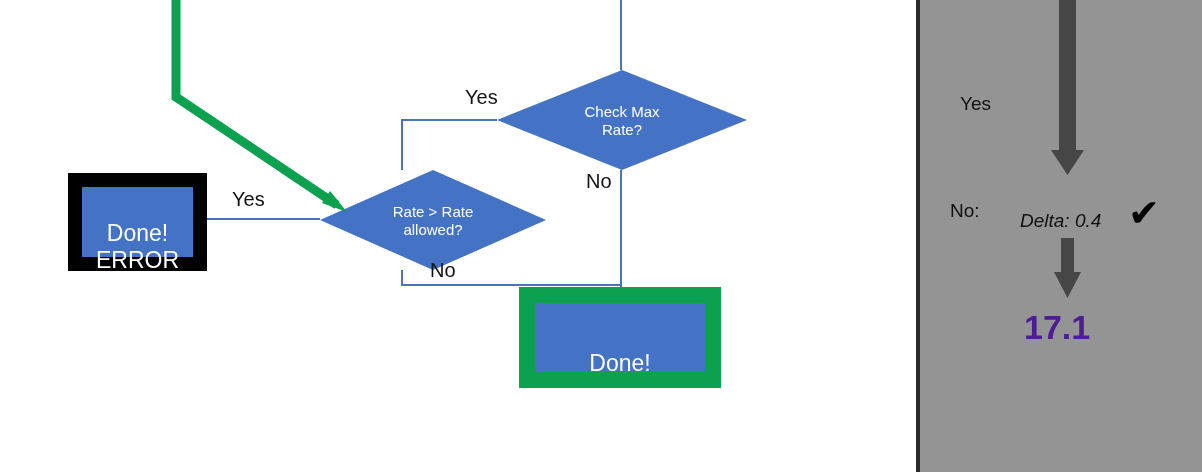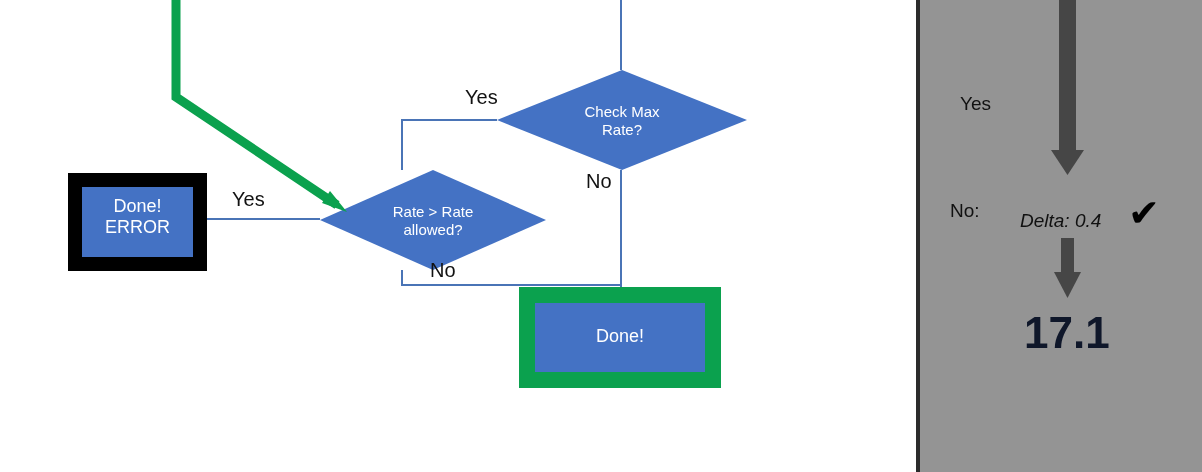--- a/index.html
+++ b/index.html
@@ -42,21 +42,22 @@
     white-space: pre-line;
   }
 
   
   .diamond-text {
     font-size: 15px;
   }
 
   
   .box-text {
-    font-size: 18px;
+    font-size: 23px;
+    margin-top: 24px;
   }
 
   .edge-label {
     position: absolute;
     color: #111111;
     font-size: 20px;
     white-space: nowrap;
   }
 
   
@@ -76,23 +77,23 @@
     top: 0;
   }
   .panel-text {
     position: absolute;
     color: #111111;
     font-size: 19px;
     white-space: nowrap;
   }
   #panel-result {
     position: absolute;
-    font-size: 44px;
+    font-size: 34px;
     font-weight: bold;
-    color: #0f172a;
+    color: #4c1d95;
     white-space: nowrap;
   }
   #panel-check {
     position: absolute;
     color: #000000;
     font-size: 38px;
     line-height: 1;
     font-family: "DejaVu Sans", sans-serif;
   }
 </style>

